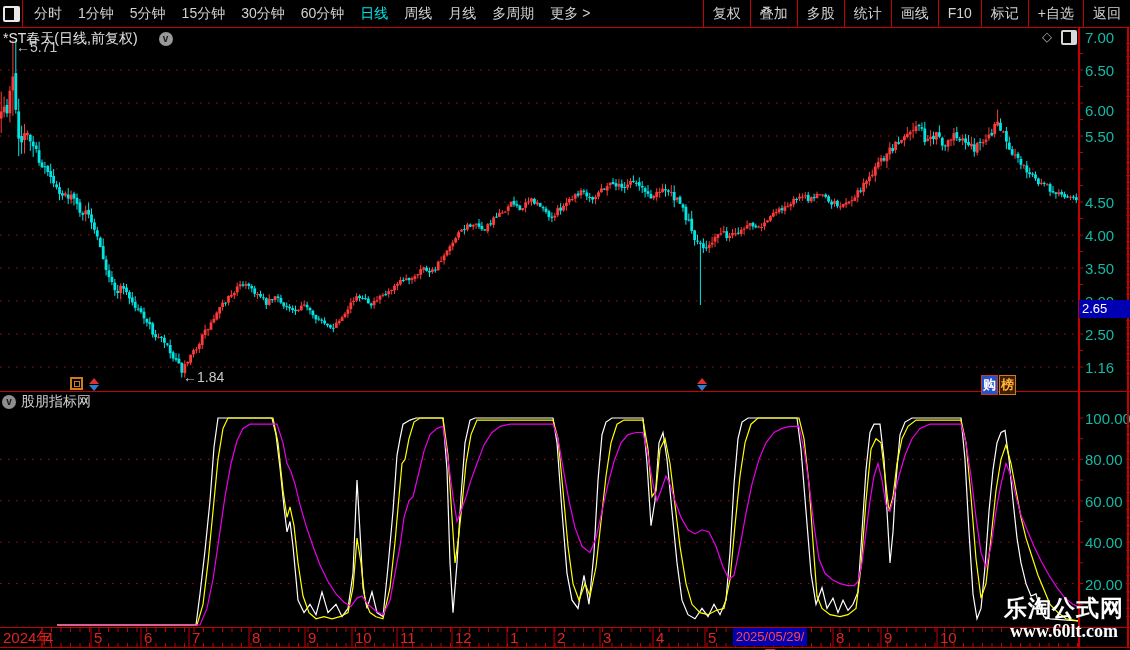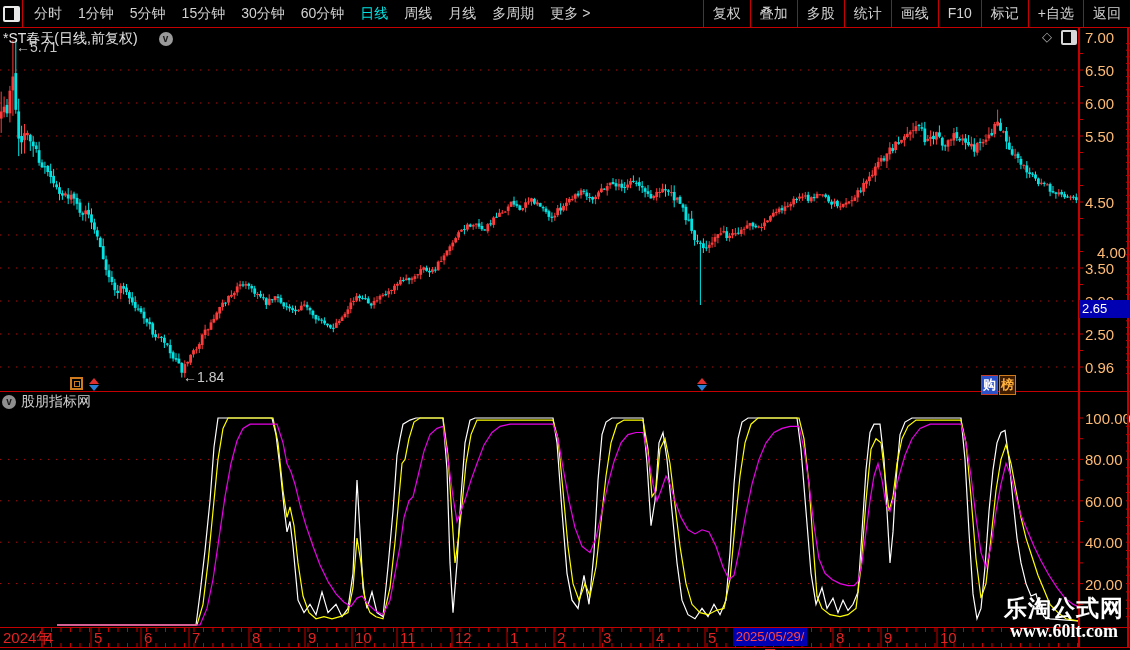--- a/index.html
+++ b/index.html
@@ -42,21 +42,21 @@
   #rankBadge .c2{color:#ffb23e;border:1px solid #cf7a1d;padding:0 1px;margin-left:1px;background:#401c00;}
   
   #rsiHeader{position:absolute;left:2px;top:393px;z-index:6;display:flex;align-items:center;font-size:14px;}
   #rsiHeader .ddIcon{width:14px;height:14px;border-radius:50%;background:#8f8f8f;color:#1a1a1a;font-size:10px;
         line-height:13px;text-align:center;font-weight:bold;margin-right:5px;}
   #indName{color:#cfcfcf;margin-right:12px;}
   .rsiVal{margin-right:14px;}
   #rsiSvg{position:absolute;left:0;top:392px;}
   
   #axisCol{position:absolute;left:1078px;top:28px;width:52px;height:599px;}
-  .axLabel{position:absolute;left:7px;color:#fdba74;font-size:15px;transform:translateY(-50%);white-space:nowrap;}
+  .axLabel{position:absolute;left:7px;color:#14b8a6;font-size:15px;transform:translateY(-50%);white-space:nowrap;}
   #lastPriceBadge{position:absolute;left:1px;top:272px;width:50px;background:#0000b2;color:#fff;
         font-size:13px;padding:1px 0 2px 3px;z-index:7;}
   
   #timeAxis{position:absolute;left:0;top:627px;width:1130px;height:21px;}
   #yearLabel{position:absolute;left:3px;top:2px;color:#e32222;font-size:15px;}
   .monthLabel{position:absolute;top:2px;color:#e32222;font-size:15px;}
   #dateBox{position:absolute;left:733px;top:1px;width:74px;height:18px;background:#0000b2;color:#ff4545;
         font-size:13px;text-align:center;line-height:18px;z-index:5;}
   
   #watermark{position:absolute;left:998px;top:595px;width:132px;text-align:center;z-index:40;color:#fff;}
@@ -1002,29 +1002,29 @@
         <line x1="48" y1="431.4" x2="52" y2="431.4" stroke="#c40000"></line>
         <line x1="48" y1="423.1" x2="52" y2="423.1" stroke="#c40000"></line>
         <line x1="48" y1="414.8" x2="52" y2="414.8" stroke="#c40000"></line>
         <line x1="48" y1="406.6" x2="52" y2="406.6" stroke="#c40000"></line>
         <line x1="48" y1="398.3" x2="52" y2="398.3" stroke="#c40000"></line>
         <line x1="48" y1="390.0" x2="52" y2="390.0" stroke="#c40000"></line>
       </svg>
     <div id="priceLabels">
         <div class="axLabel" style="top: 9px;">7.00</div>
         <div class="axLabel" style="top: 42px;">6.50</div>
-        <div class="axLabel" style="top: 75px;">6.00</div>
+        <div class="axLabel" style="top: 82px;">6.00</div>
         <div class="axLabel" style="top: 108px;">5.50</div>
         <div class="axLabel" style="top: 124px; margin-left: 48px;">5.00</div>
         <div class="axLabel" style="top: 174px;">4.50</div>
-        <div class="axLabel" style="top: 224px; margin-left: 12px;">4.00</div>
+        <div class="axLabel" style="top: 207px;">4.00</div>
         <div class="axLabel" style="top: 240px;">3.50</div>
         <div class="axLabel" style="top: 273px;">3.00</div>
         <div class="axLabel" style="top: 306px;">2.50</div>
-        <div class="axLabel" style="top: 339px;">0.96</div>
+        <div class="axLabel" style="top: 339px;">1.16</div>
       </div>
     <div id="rsiLabels">
         <div class="axLabel" style="top: 390px;">100.00</div>
         <div class="axLabel" style="top: 431.4px;">80.00</div>
         <div class="axLabel" style="top: 472.8px;">60.00</div>
         <div class="axLabel" style="top: 514.2px;">40.00</div>
         <div class="axLabel" style="top: 555.6px;">20.00</div>
       </div>
     <div id="lastPriceBadge">2.65</div>
   </div>

